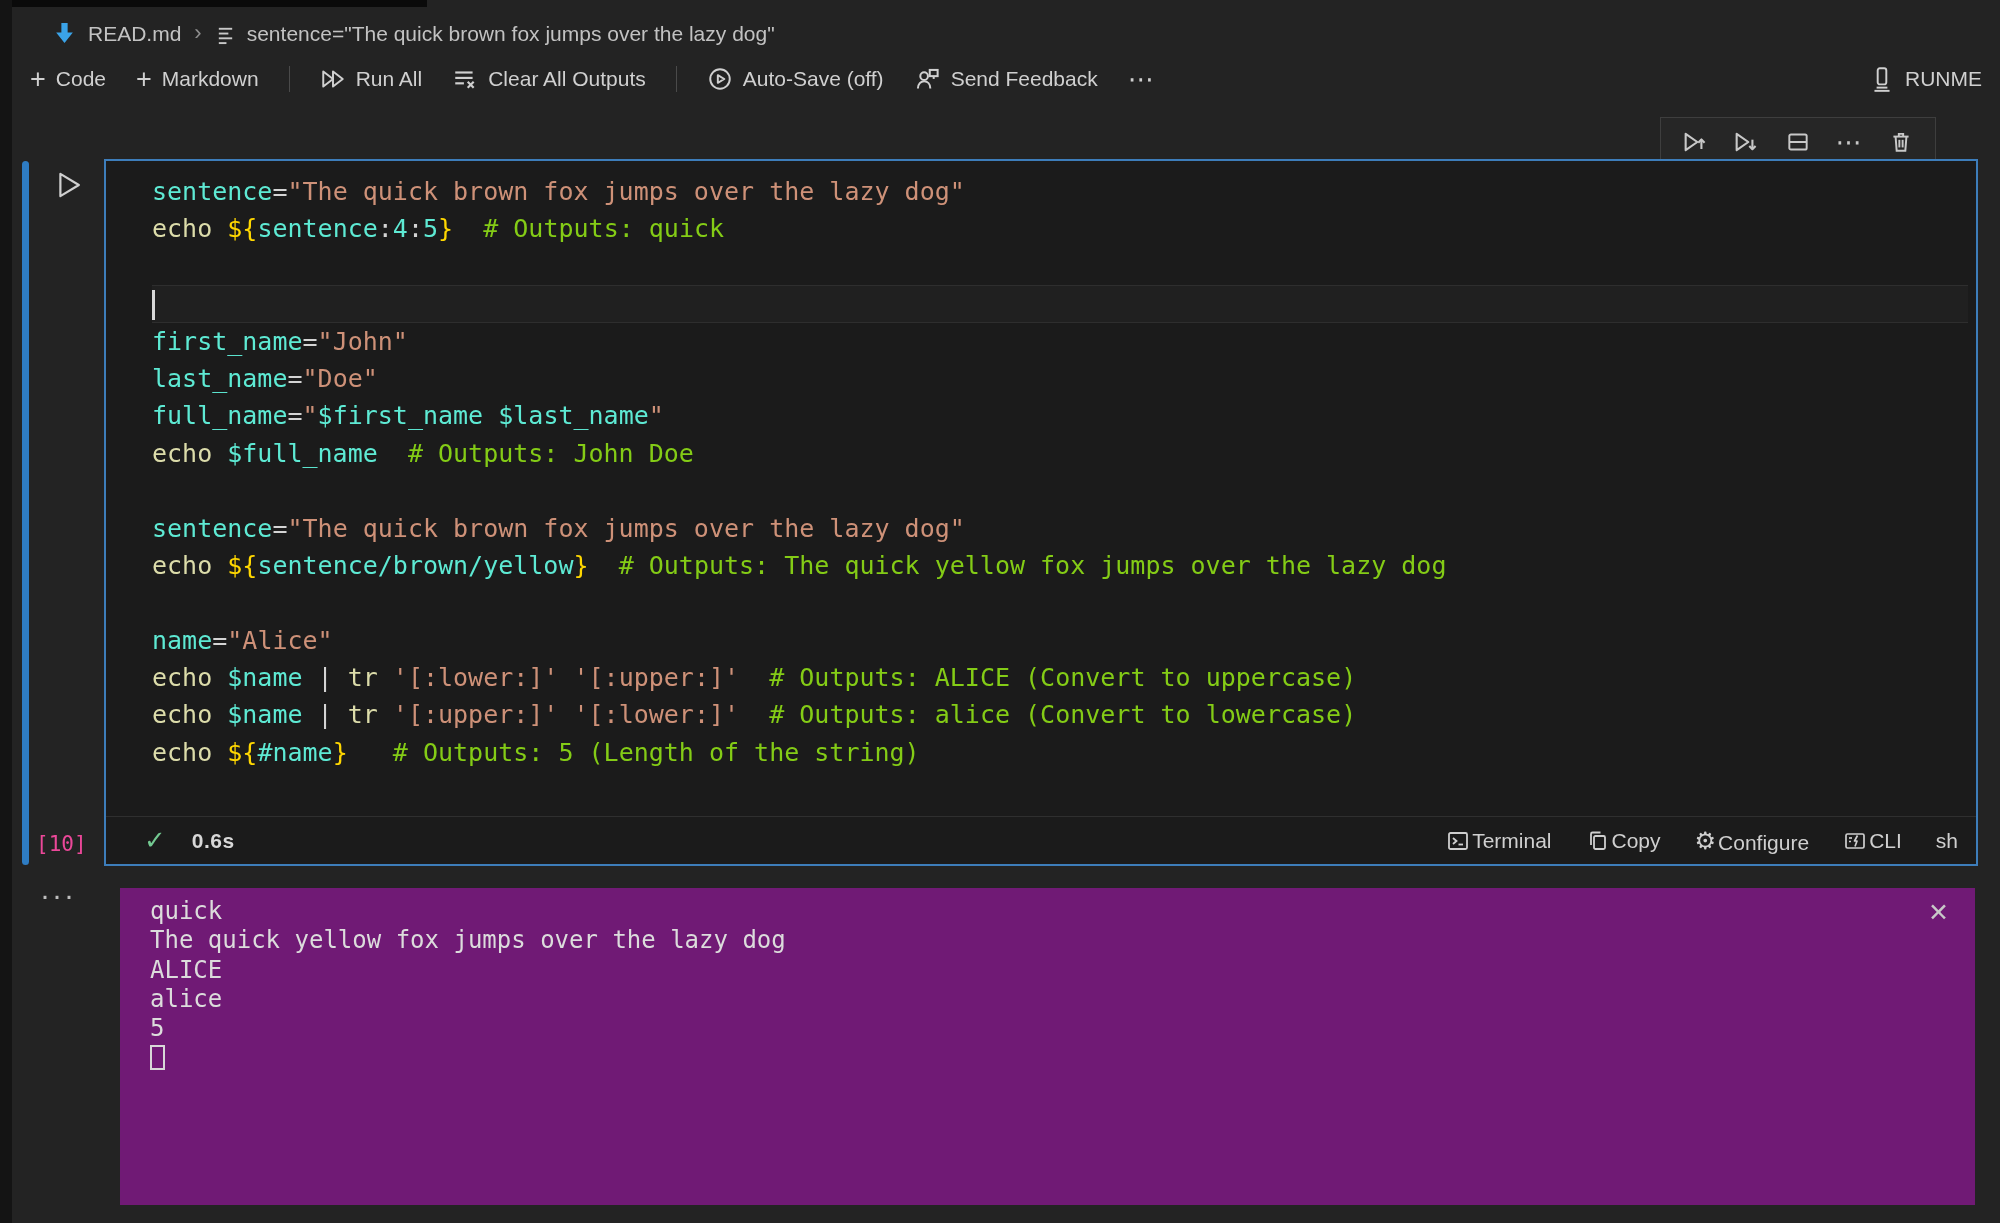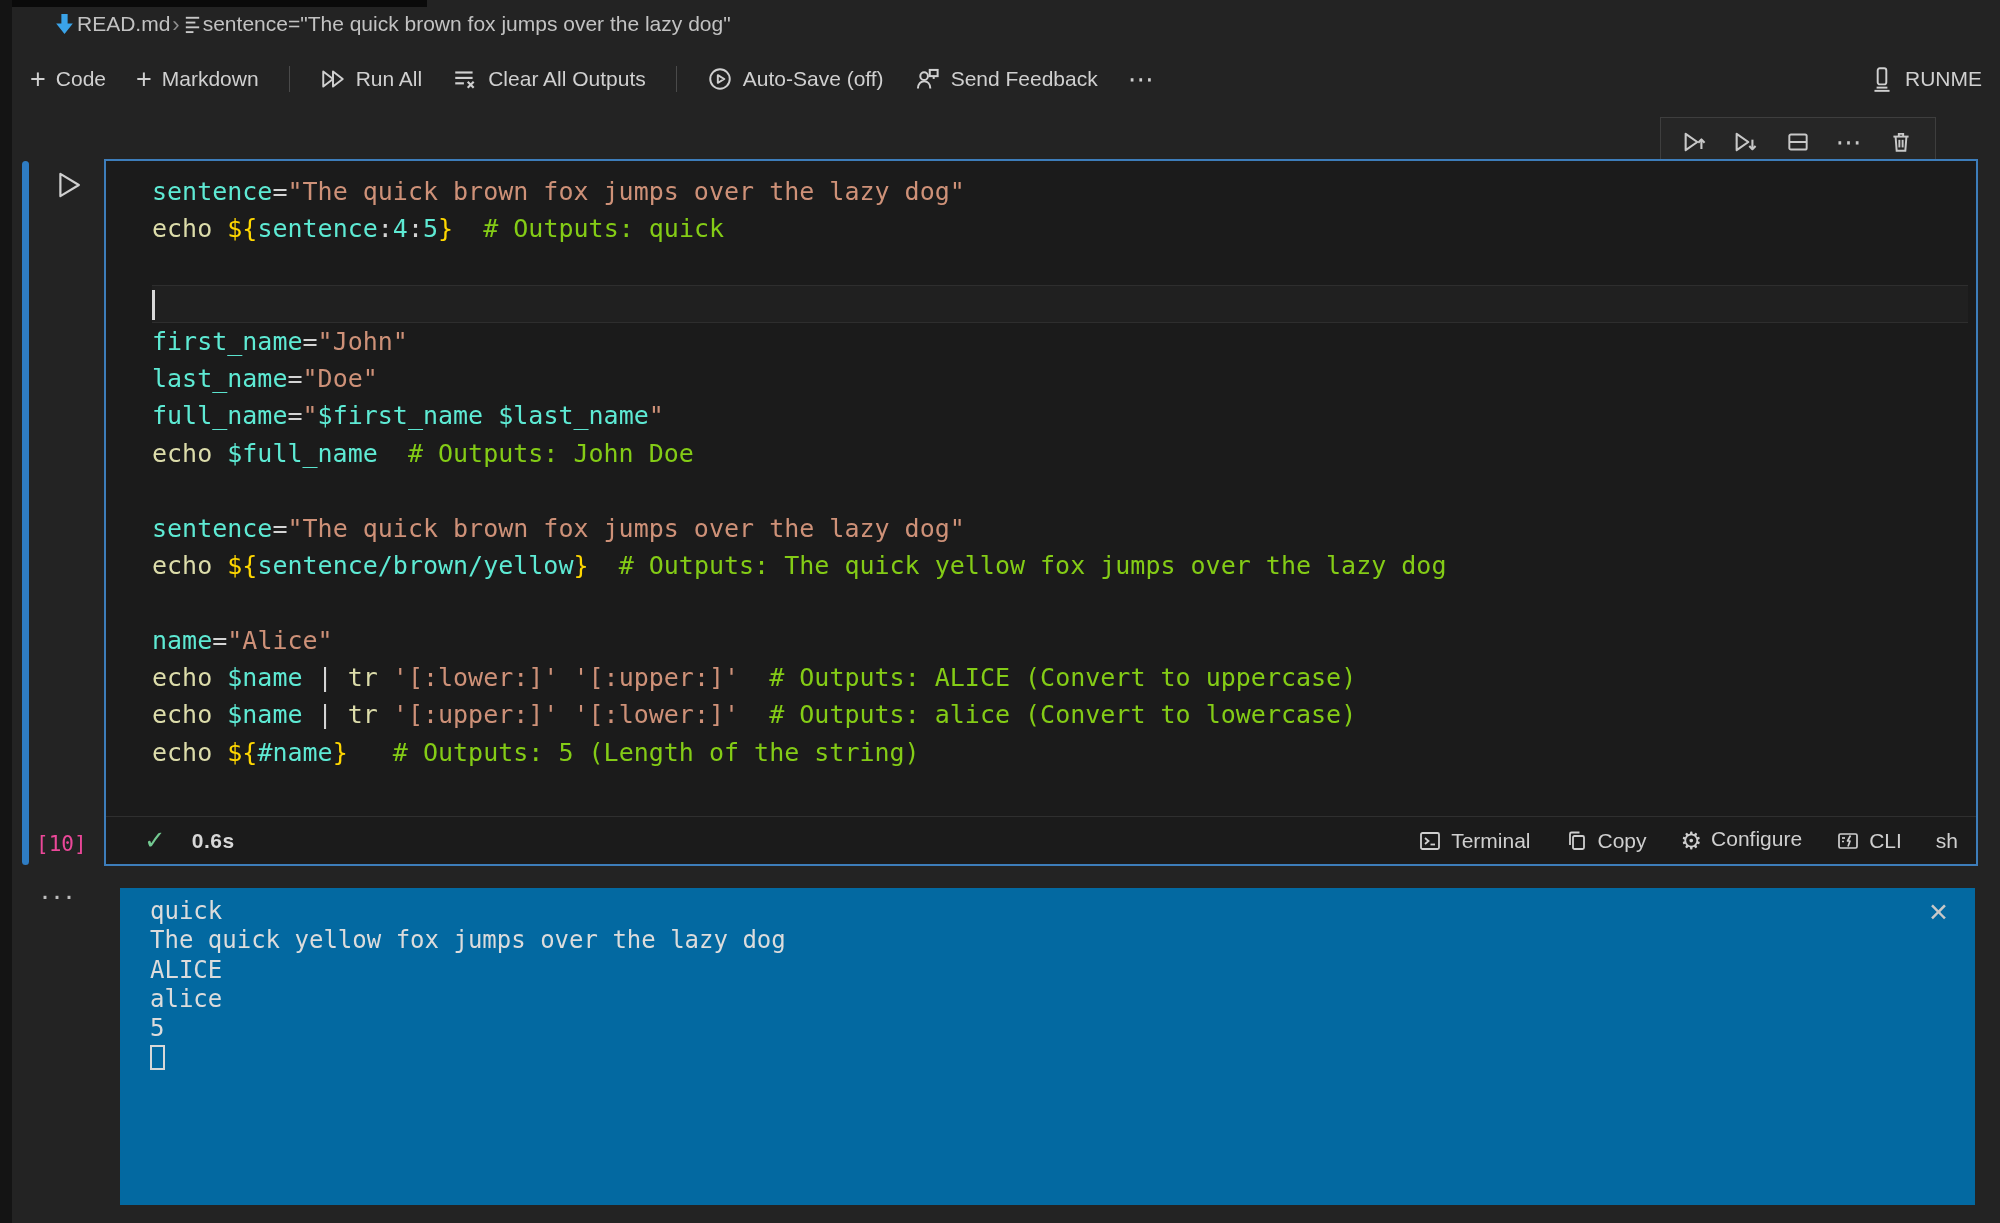--- a/index.html
+++ b/index.html
@@ -8,21 +8,21 @@
     position:relative;
     background:#232323;
     font-family:"Liberation Sans", sans-serif;
     color:#cccccc;
     overflow:hidden;
   }
   .left-strip { position:absolute; left:0; top:0; width:12px; height:1223px; background:#141414; }
   .top-notch  { position:absolute; left:12px; top:0; width:415px; height:7px; background:#0a0a0a; }
 
   
-  .breadcrumb { position:absolute; left:52px; top:12px; height:34px; display:flex; align-items:flex-start; font-size:21px; color:#c2c2c2; }
+  .breadcrumb { position:absolute; left:52px; top:12px; height:34px; display:flex; align-items:flex-end; gap:11px; font-size:21px; color:#c2c2c2; }
   .breadcrumb .chev { color:#8d8d8d; font-size:22px; padding:0 2px; }
   .icon { display:inline-flex; align-items:center; justify-content:center; }
 
   
   .toolbar { position:absolute; left:30px; top:56px; right:18px; height:46px; display:flex; align-items:center; gap:30px; font-size:21px; color:#d0d0d0; }
   .tb-item { display:flex; align-items:center; gap:10px; cursor:pointer; white-space:nowrap; }
   .tb-sep { width:1px; height:26px; background:#4a4a4a; }
   .tb-plus { font-size:27px; color:#d0d0d0; line-height:20px; }
   .tb-more { font-size:26px; letter-spacing:2px; }
   .tb-right { margin-left:auto; display:flex; align-items:center; gap:10px; font-size:21px; }
@@ -41,33 +41,33 @@
   .tk-f { color:#dcdcaa; }
   .tk-c { color:#84cc16; }
   .tk-b { color:#ffd700; }
   .tk-o { color:#d4d4d4; }
 
   .cell-status { height:48px; border-top:1px solid #2f2f2f; display:flex; align-items:center; padding:0 18px 0 38px; font-size:21px; color:#cfcfcf; }
   .st-left { display:flex; align-items:center; gap:26px; }
   .st-check { color:#73c991; font-size:26px; }
   .st-dur { color:#d8d8d8; font-weight:bold; letter-spacing:.5px; }
   .st-right { margin-left:auto; display:flex; align-items:center; gap:34px; }
-  .st-item { display:flex; align-items:flex-start; gap:9px; cursor:pointer; white-space:nowrap; }
+  .st-item { display:flex; align-items:flex-end; gap:2px; cursor:pointer; white-space:nowrap; }
   .gear-glyph { font-size:24px; }
 
   .exec-label { position:absolute; left:36px; top:832px; font-family:"DejaVu Sans Mono", monospace; font-size:21px; color:#ec4899; }
 
   
   .float-toolbar { position:absolute; left:1660px; top:117px; width:276px; height:50px; background:#262626; border:1px solid #3e3e3e; display:flex; align-items:center; justify-content:space-around; padding:0 8px; }
   .ft-btn { display:flex; align-items:center; justify-content:center; width:40px; height:40px; cursor:pointer; color:#c8c8c8; }
   .ft-more { font-size:26px; letter-spacing:2px; color:#c8c8c8; }
 
   
   .out-more { position:absolute; left:40px; top:878px; font-size:30px; color:#bdbdbd; letter-spacing:2px; cursor:pointer; }
-  .output-box { position:absolute; left:120px; top:888px; width:1855px; height:317px; background:#0369a1; }
+  .output-box { position:absolute; left:120px; top:888px; width:1855px; height:317px; background:#701a75; }
   .output-text { padding:9px 30px; font-family:"DejaVu Sans Mono", monospace; font-size:24px; line-height:29.3px; color:#dcdcdc; white-space:pre; }
   .out-line { height:29.3px; }
   .block-cursor { display:inline-block; width:15px; height:25px; border:2px solid #d8d8d8; margin-top:2px; }
   .out-close { position:absolute; right:26px; top:10px; font-size:25px; color:#c8c8c8; cursor:pointer; }
 
   svg { display:block; }
 </style>
 </head>
 <body>
 

